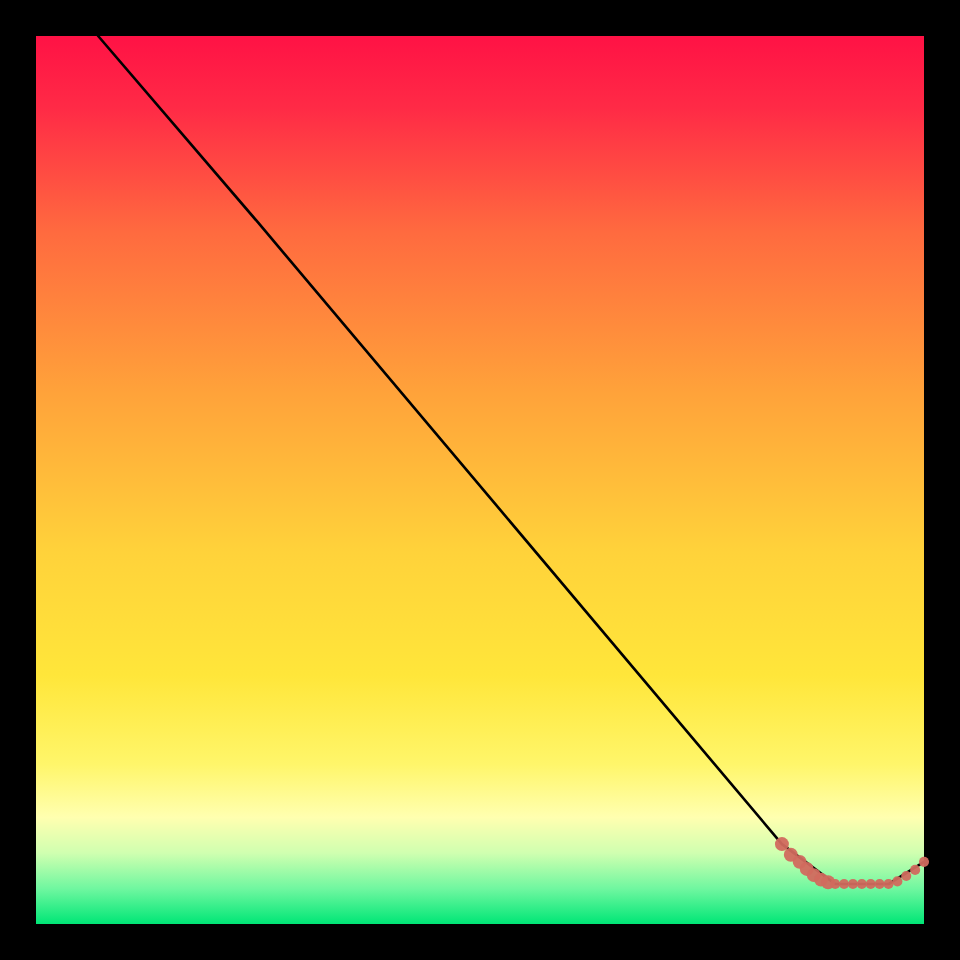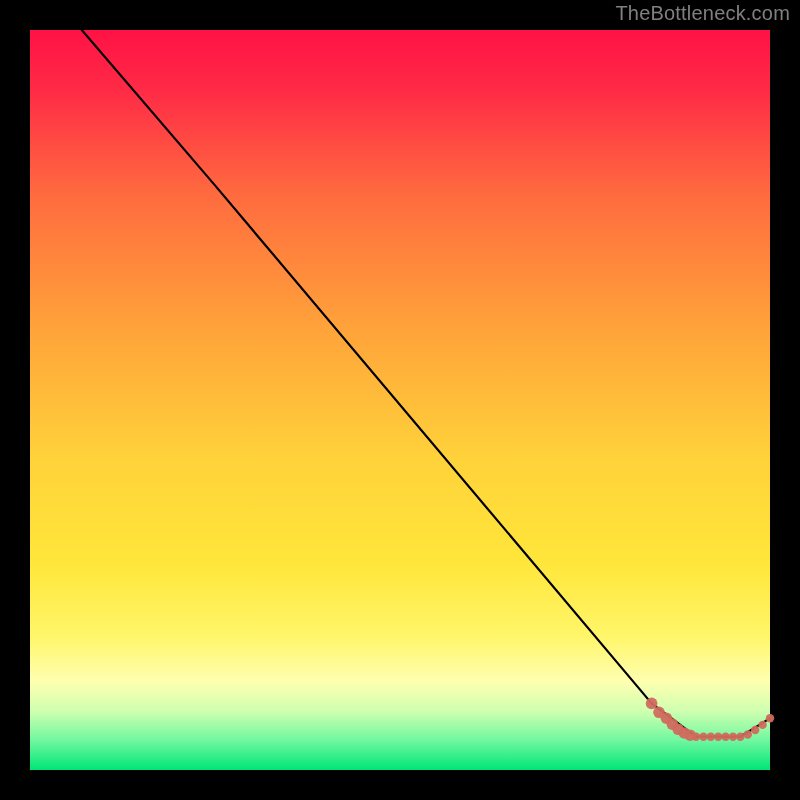--- a/index.html
+++ b/index.html
@@ -29,21 +29,20 @@
   svg.plot {
     position: absolute;
     left: 0;
     top: 0;
   }
 </style>
 </head>
 <body>
 <div class="wrap">
 
-<div class="watermark">TheBottleneck.com</div>
 
 <svg class="plot" width="800" height="800" viewBox="0 0 800 800">
   <defs>
 
     <linearGradient id="bg-grad" x1="0" y1="0" x2="0" y2="1">
       <stop offset="0%" stop-color="#ff1245"></stop>
       <stop offset="8%" stop-color="#ff2a46"></stop>
       <stop offset="22%" stop-color="#ff6a3f"></stop>
       <stop offset="40%" stop-color="#ffa23a"></stop>
       <stop offset="58%" stop-color="#ffd23a"></stop>

